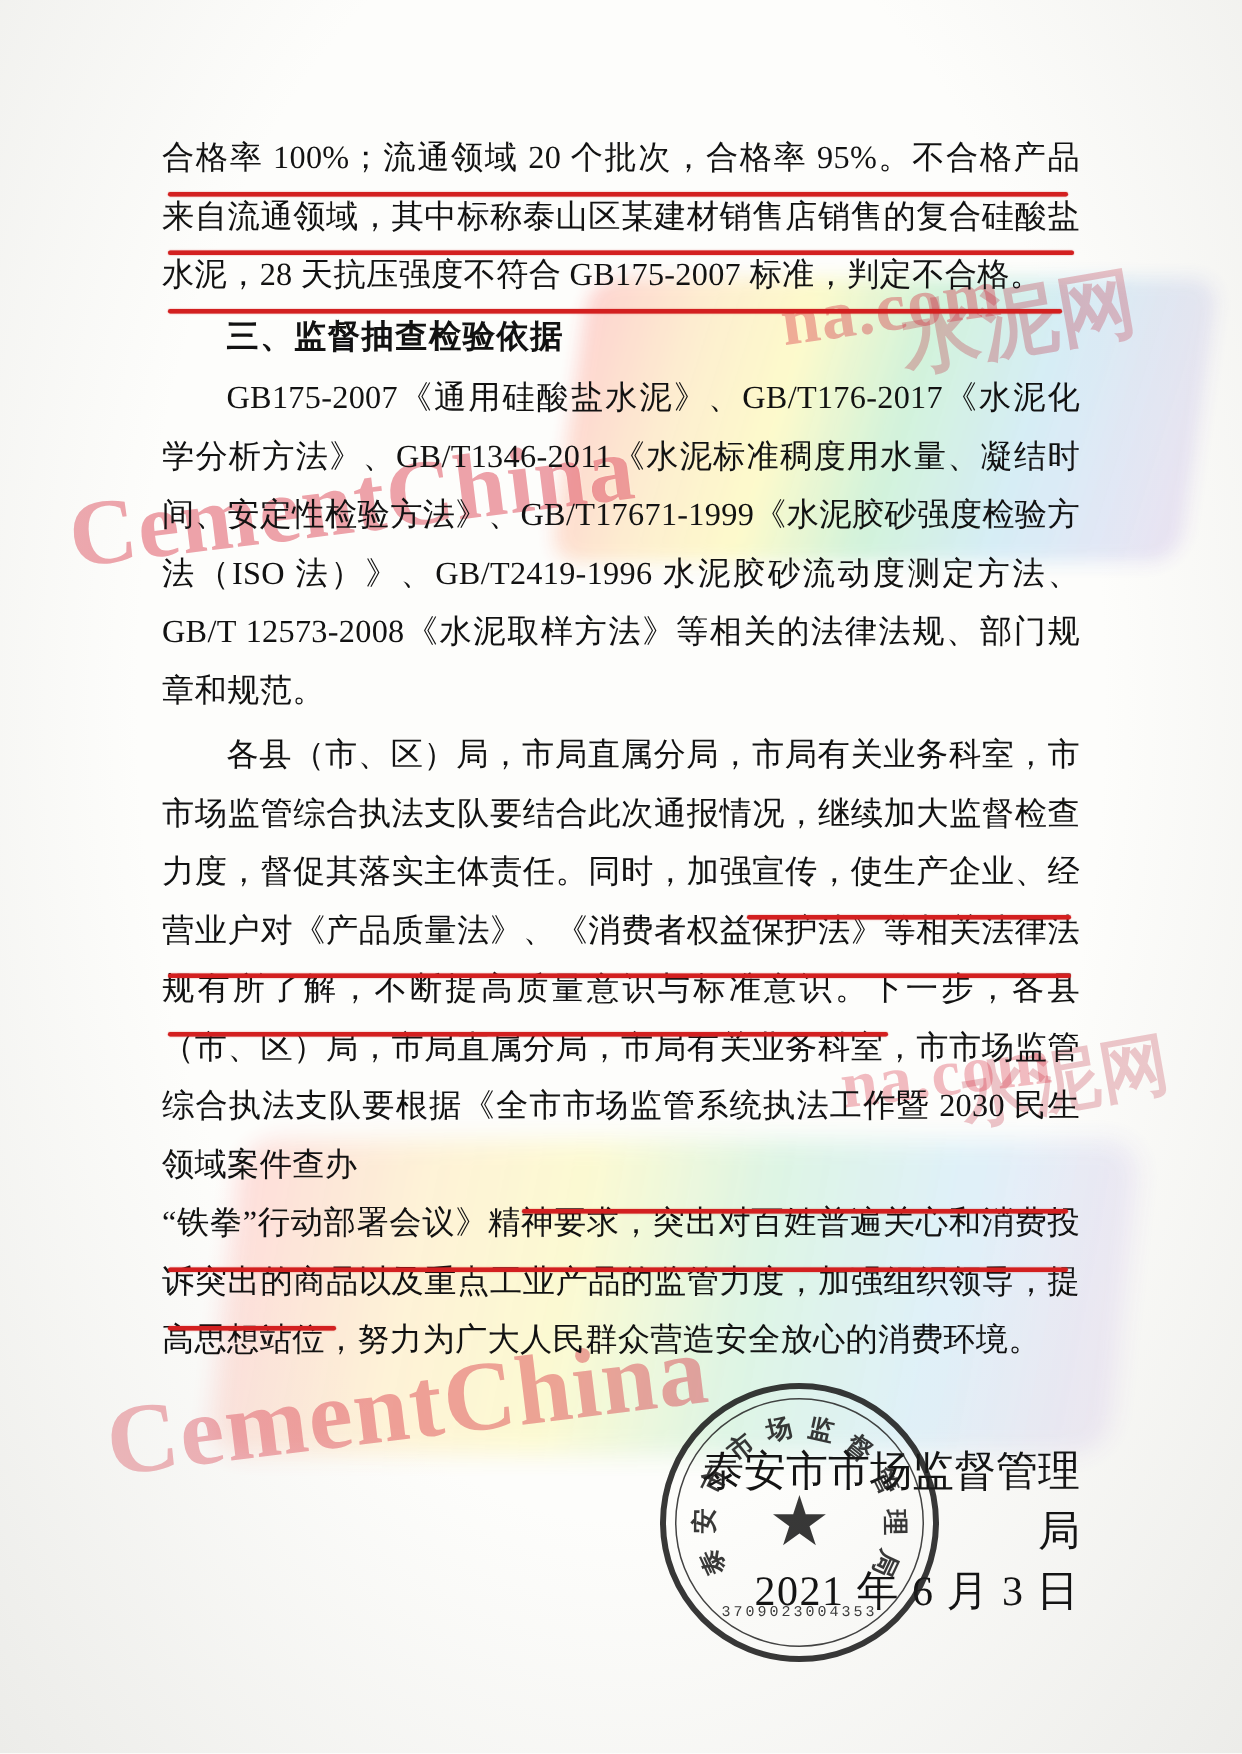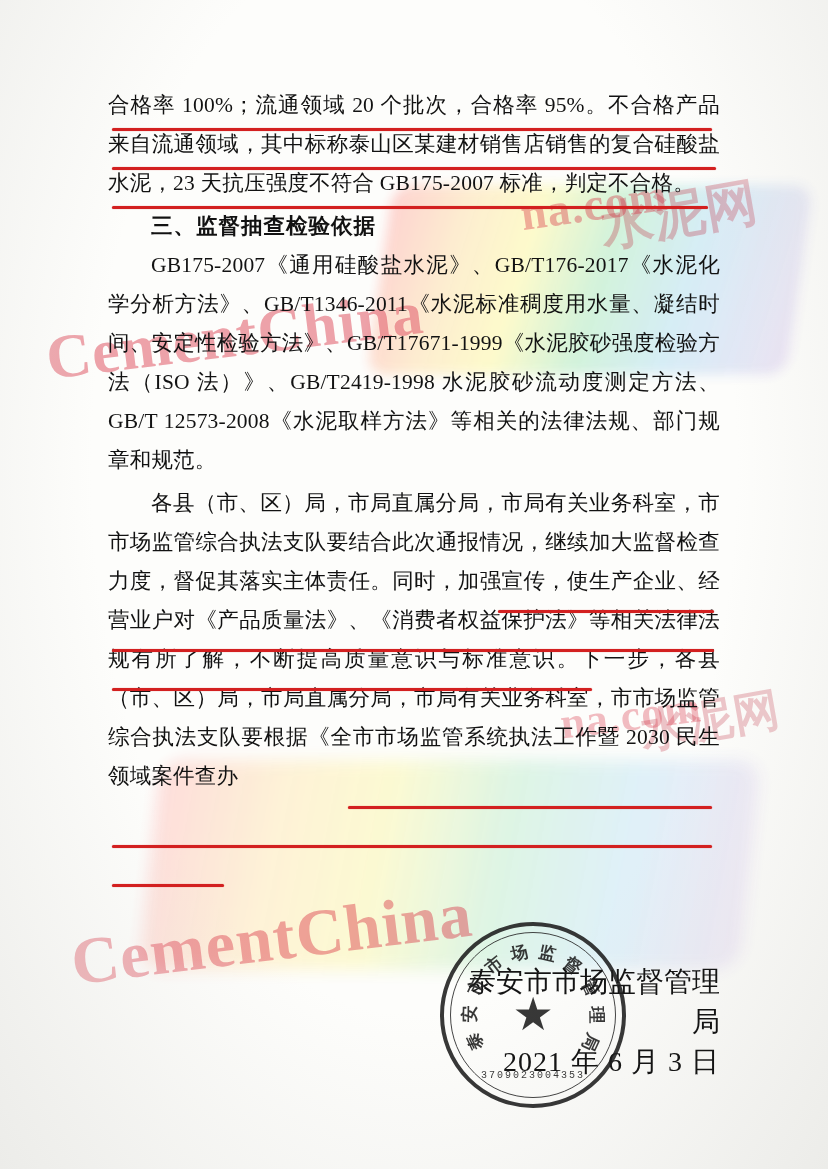--- a/index.html
+++ b/index.html
@@ -137,20 +137,21 @@
     margin: 0 0 0 0;
     text-align: justify;
     text-justify: inter-ideograph;
     position: relative;
   }
   .indent2 { text-indent: 2em; }
   .heading {
     font-weight: 700;
     text-indent: 2em;
     letter-spacing: 1px;
+    font-family: Liberation Mono, monospace;
   }
   .gap { height: 4px; }
 
   
   .u-red {
     position: absolute;
     height: 2.5px;
     background: #d32020;
     z-index: 6;
     border-radius: 2px;
@@ -233,26 +234,27 @@
   <div class="wm wm-rainbow-2"></div>
 
   <div class="wm wm-cn-1">水泥网</div>
   <div class="wm wm-text-2">na.com</div>
   <div class="wm wm-text-1">CementChina</div>
   <div class="wm wm-cn-2">水泥网</div>
   <div class="wm wm-text-3">na.com</div>
   <div class="wm wm-text-4">CementChina</div>
 
   <div class="doc">
-    <p class="para">合格率 100%；流通领域 20 个批次，合格率 95%。不合格产品来自流通领域，其中标称泰山区某建材销售店销售的复合硅酸盐水泥，23 天抗压强度不符合 GB175-2007 标准，判定不合格。</p>
+    <p class="para">合格率 100%；流通领域 20 个批次，合格率 95%。不合格产品来自流通领域，其中标称泰山区某建材销售店销售的复合硅酸盐水泥，28 天抗压强度不符合 GB175-2007 标准，判定不合格。</p>
     <div class="gap"></div>
     <p class="para heading">三、监督抽查检验依据</p>
-    <p class="para indent2">GB175-2007《通用硅酸盐水泥》、GB/T176-2017《水泥化学分析方法》、GB/T1346-2011《水泥标准稠度用水量、凝结时间、安定性检验方法》、GB/T17671-1999《水泥胶砂强度检验方法（ISO 法）》、GB/T2419-1998 水泥胶砂流动度测定方法、GB/T 12573-2008《水泥取样方法》等相关的法律法规、部门规章和规范。</p>
+    <p class="para indent2">GB175-2007《通用硅酸盐水泥》、GB/T176-2017《水泥化学分析方法》、GB/T1346-2011《水泥标准稠度用水量、凝结时间、安定性检验方法》、GB/T17671-1999《水泥胶砂强度检验方法（ISO 法）》、GB/T2419-1996 水泥胶砂流动度测定方法、GB/T 12573-2008《水泥取样方法》等相关的法律法规、部门规章和规范。</p>
     <div class="gap"></div>
     <p class="para indent2">各县（市、区）局，市局直属分局，市局有关业务科室，市市场监管综合执法支队要结合此次通报情况，继续加大监督检查力度，督促其落实主体责任。同时，加强宣传，使生产企业、经营业户对《产品质量法》、《消费者权益保护法》等相关法律法规有所了解，不断提高质量意识与标准意识。下一步，各县（市、区）局，市局直属分局，市局有关业务科室，市市场监管综合执法支队要根据《全市市场监管系统执法工作暨 2030 民生领域案件查办</p>
+    <p class="para">“铁拳”行动部署会议》精神要求，突出对百姓普遍关心和消费投诉突出的商品以及重点工业产品的监管力度，加强组织领导，提高思想站位，努力为广大人民群众营造安全放心的消费环境。</p>
   </div>
 
   <div class="u-red" style="left:112px; top:128px; width:600px;"></div>
   <div class="u-red" style="left:112px; top:167px; width:604px;"></div>
   <div class="u-red" style="left:112px; top:206px; width:596px;"></div>
 
   <div class="u-red" style="left:498px; top:610px; width:216px;"></div>
   <div class="u-red" style="left:112px; top:649px; width:602px;"></div>
   <div class="u-red" style="left:112px; top:688px; width:480px;"></div>
 

